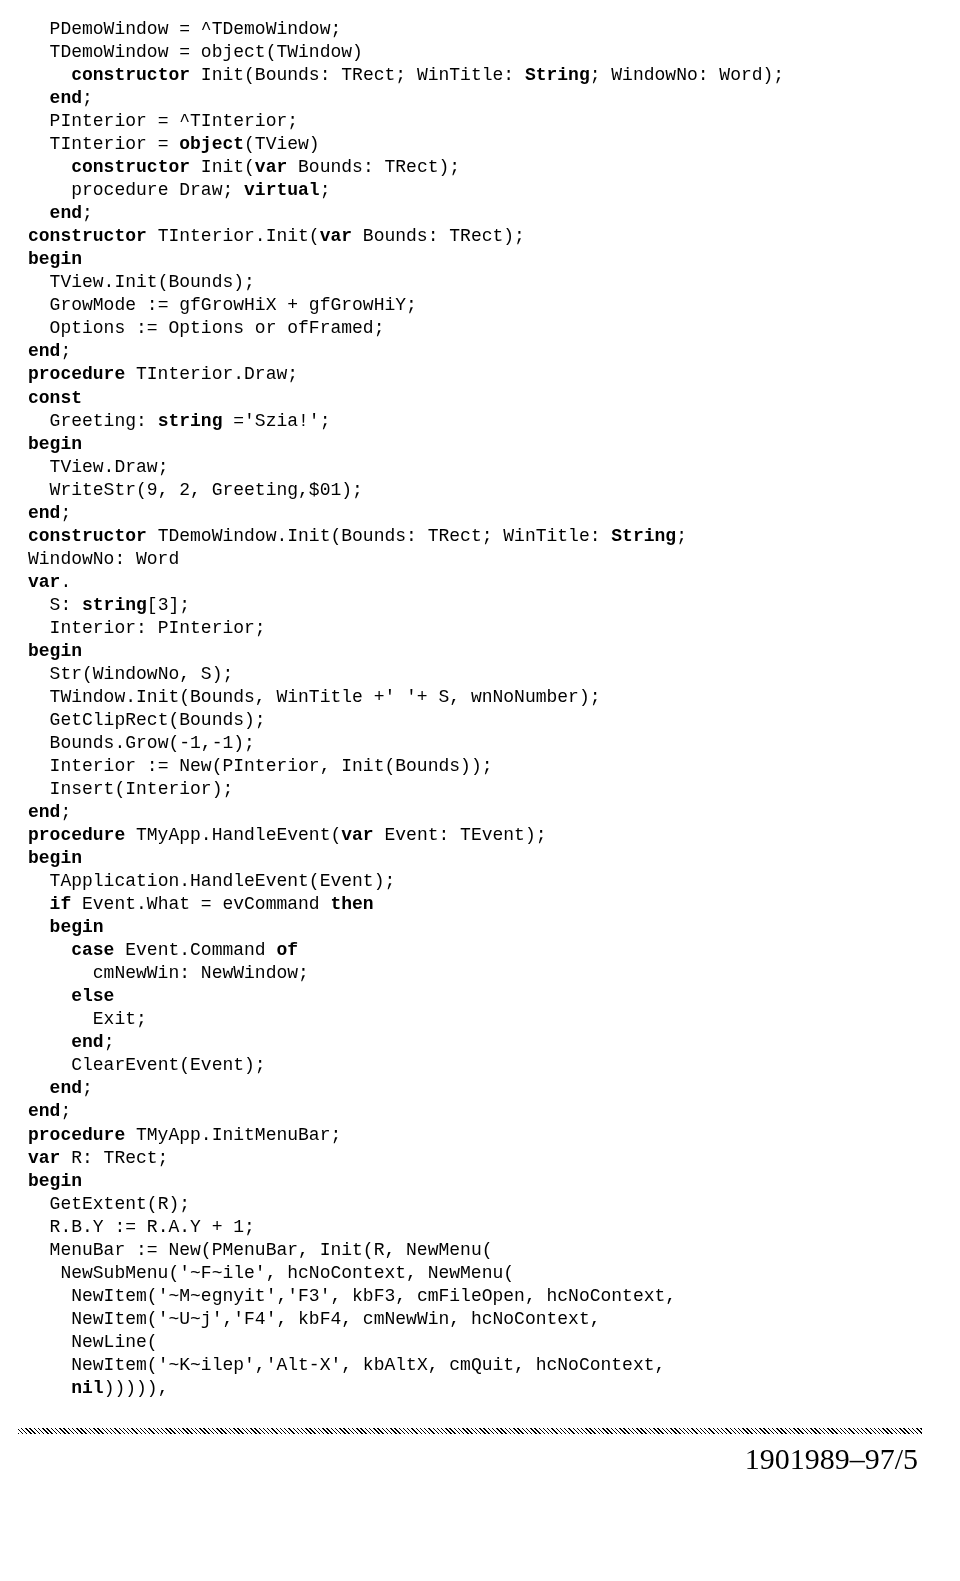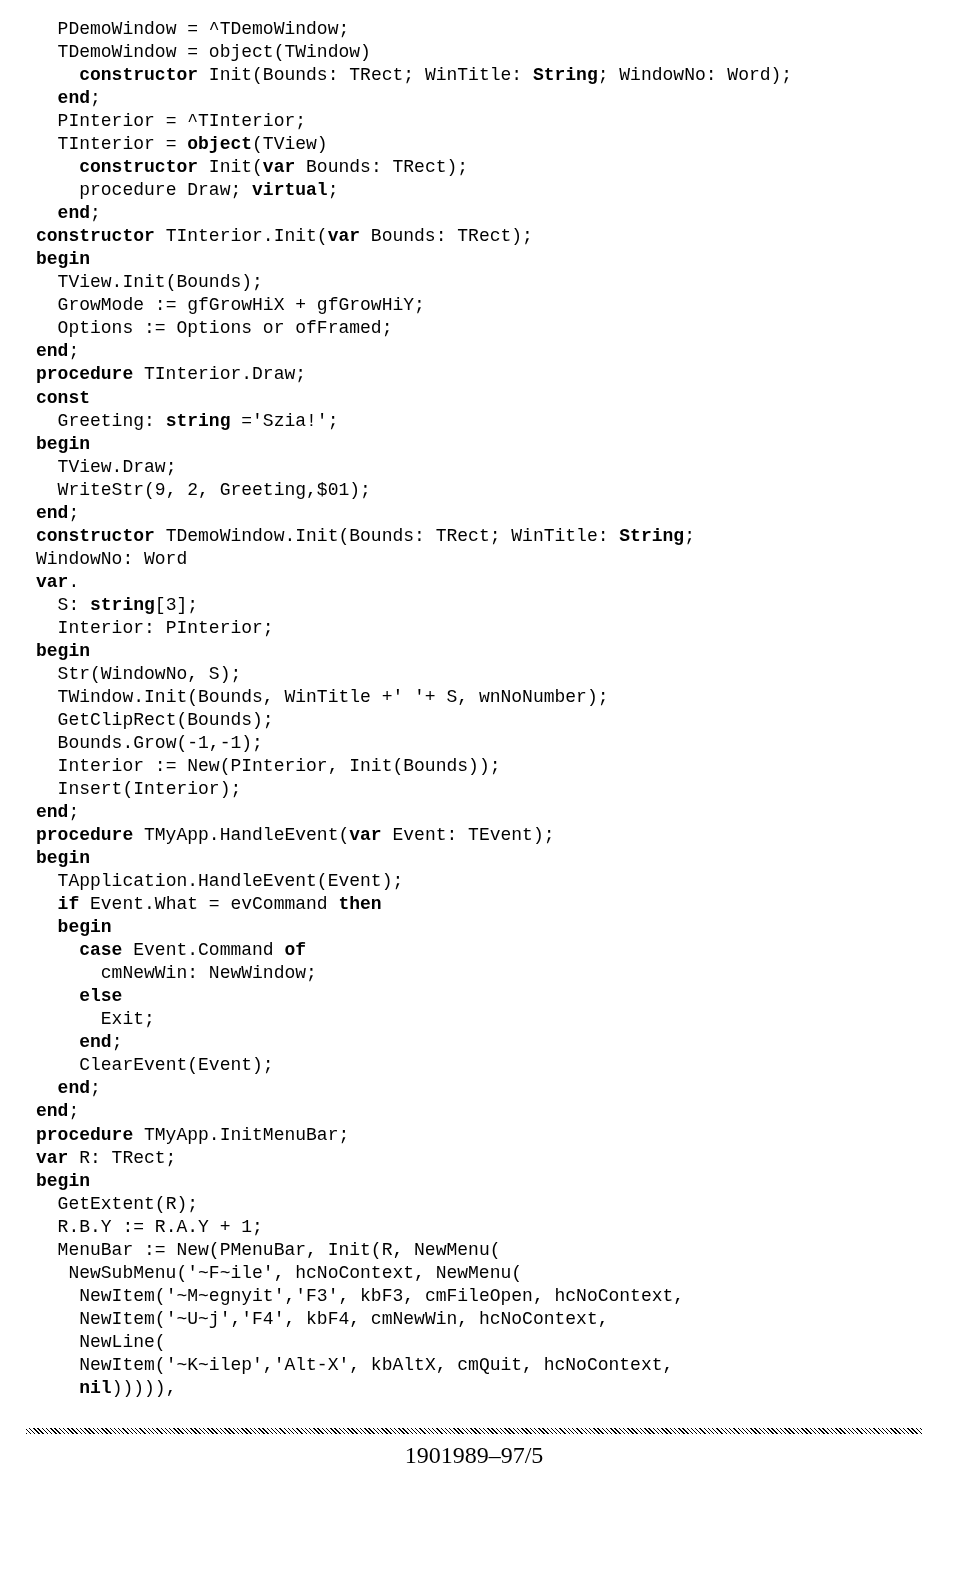--- a/index.html
+++ b/index.html
@@ -5,45 +5,45 @@
   html, body {
     margin: 0;
     padding: 0;
     background: #fff;
     color: #000;
   }
   .page {
     width: 960px;
     min-height: 1581px;
     margin: 0 auto;
-    padding: 18px 38px 20px 26px;
+    padding: 18px 38px 20px 18px;
     box-sizing: border-box;
     font-family: "Courier New", Courier, monospace;
     font-size: 18px;
     line-height: 1.28;
     position: relative;
   }
   pre.code {
     margin: 0 0 0 10px;
     white-space: pre-wrap;
     font-family: "Courier New", Courier, monospace;
     font-size: 18px;
   }
   .code b { font-weight: 900; }
   .sep {
     margin: 28px 0 6px 0;
     height: 6px;
     background-image: repeating-linear-gradient(45deg,#000 0,#000 1px,transparent 1px,transparent 3px);
   }
   .footer {
     display: flex;
-    justify-content: center;
+    justify-content: flex-end;
     padding: 0 4px 0 4px;
     font-family: Georgia, "Times New Roman", serif;
-    font-size: 24px;
+    font-size: 30px;
     margin-top: 2px;
   }
 </style>
 </head>
 <body>
 
 <div class="page">
   <pre class="code" id="code-block"><span><span>  PDemoWindow = ^TDemoWindow;</span></span>
 <span><span>  TDemoWindow = object(TWindow)</span></span>
 <span><span>    </span><b>constructor</b><span> Init(Bounds: TRect; WinTitle: </span><b>String</b><span>; WindowNo: Word);</span></span>

